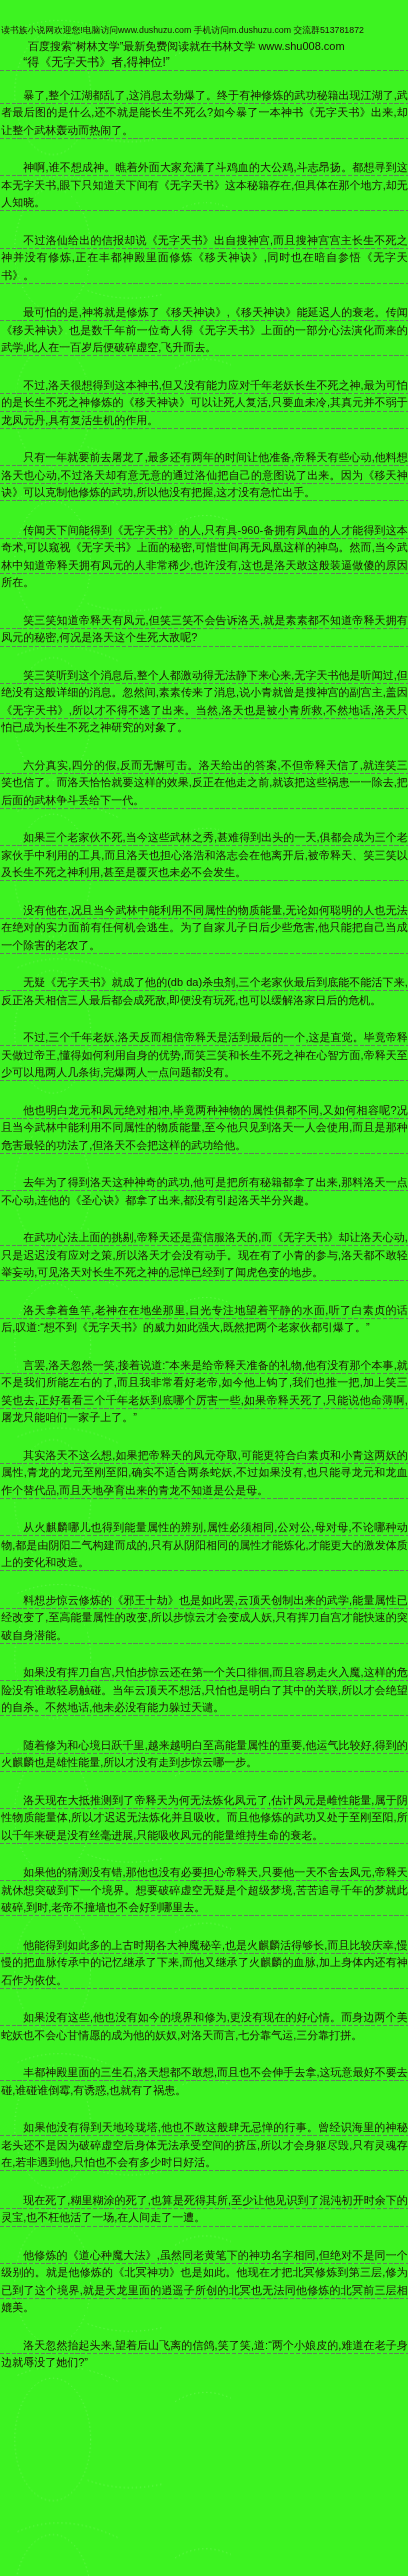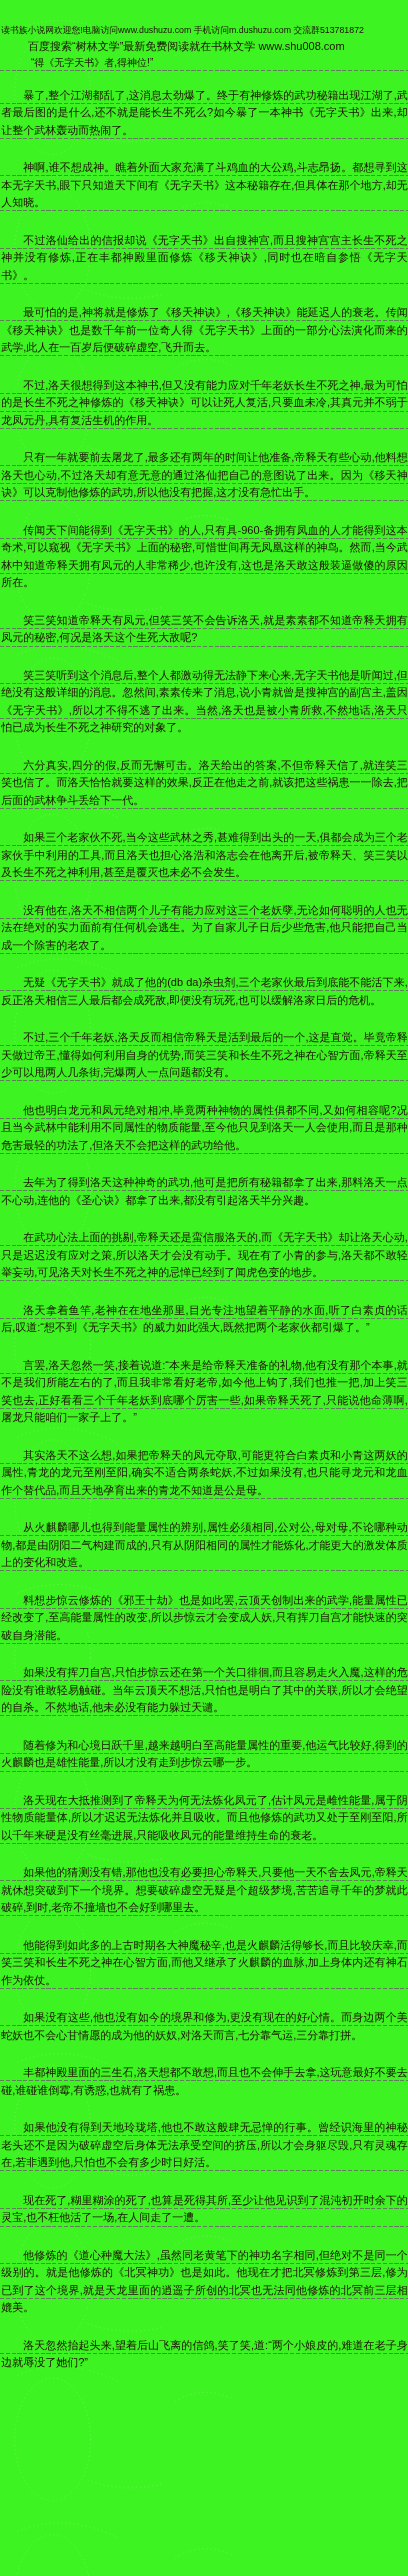--- a/index.html
+++ b/index.html
@@ -20,22 +20,22 @@
     margin-top:4px; padding-left:28px;
     font-size:11px; line-height:14px; white-space:nowrap;
   }
   .quote, .para {
     
     background-image:
       repeating-linear-gradient(90deg, transparent 0 4.1px, #3DF321 4.1px 5.8px),
       repeating-linear-gradient(180deg, transparent 0 16.3px, rgba(105,105,105,.85) 16.3px 17px, transparent 17px 17.5px);
   }
   .quote {
-    margin:1.2px 0 0 0; padding:0 15px;
-    font-size:10px; line-height:17.5px; text-indent:1.6em;
+    margin:1.2px 0 0 0; padding:0 4px;
+    font-size:12px; line-height:17.5px; text-indent:1.6em;
     word-break:break-all;
   }
   .para {
     margin:20px 0 0 0; padding:0 1.2px;
     font-size:11px; line-height:17.5px; text-indent:2em;
     word-break:break-all; text-align:justify;
   }
   .para:first-of-type { margin-top:15px; }
 </style>
 </head>
@@ -68,36 +68,36 @@
       <p class="para">神啊,谁不想成神。瞧着外面大家充满了斗鸡血的大公鸡,斗志昂扬。都想寻到这本无字天书,眼下只知道天下间有《无字天书》这本秘籍存在,但具体在那个地方,却无人知晓。</p>
       <p class="para">不过洛仙给出的信报却说《无字天书》出自搜神宫,而且搜神宫宫主长生不死之神并没有修炼,正在丰都神殿里面修炼《移天神诀》,同时也在暗自参悟《无字天书》。</p>
       <p class="para">最可怕的是,神将就是修炼了《移天神诀》,《移天神诀》能延迟人的衰老。传闻《移天神诀》也是数千年前一位奇人得《无字天书》上面的一部分心法演化而来的武学,此人在一百岁后便破碎虚空,飞升而去。</p>
       <p class="para">不过,洛天很想得到这本神书,但又没有能力应对千年老妖长生不死之神,最为可怕的是长生不死之神修炼的《移天神诀》可以让死人复活,只要血未冷,其真元并不弱于龙凤元丹,具有复活生机的作用。</p>
       <p class="para">只有一年就要前去屠龙了,最多还有两年的时间让他准备,帝释天有些心动,他料想洛天也心动,不过洛天却有意无意的通过洛仙把自己的意图说了出来。因为《移天神诀》可以克制他修炼的武功,所以他没有把握,这才没有急忙出手。</p>
       <p class="para">传闻天下间能得到《无字天书》的人,只有具-960-备拥有凤血的人才能得到这本奇术,可以窥视《无字天书》上面的秘密,可惜世间再无凤凰这样的神鸟。然而,当今武林中知道帝释天拥有凤元的人非常稀少,也许没有,这也是洛天敢这般装逼做傻的原因所在。</p>
       <p class="para">笑三笑知道帝释天有凤元,但笑三笑不会告诉洛天,就是素素都不知道帝释天拥有凤元的秘密,何况是洛天这个生死大敌呢?</p>
       <p class="para">笑三笑听到这个消息后,整个人都激动得无法静下来心来,无字天书他是听闻过,但绝没有这般详细的消息。忽然间,素素传来了消息,说小青就曾是搜神宫的副宫主,盖因《无字天书》,所以才不得不逃了出来。当然,洛天也是被小青所救,不然地话,洛天只怕已成为长生不死之神研究的对象了。</p>
       <p class="para">六分真实,四分的假,反而无懈可击。洛天给出的答案,不但帝释天信了,就连笑三笑也信了。而洛天恰恰就要这样的效果,反正在他走之前,就该把这些祸患一一除去,把后面的武林争斗丢给下一代。</p>
       <p class="para">如果三个老家伙不死,当今这些武林之秀,甚难得到出头的一天,俱都会成为三个老家伙手中利用的工具,而且洛天也担心洛浩和洛志会在他离开后,被帝释天、笑三笑以及长生不死之神利用,甚至是覆灭也未必不会发生。</p>
-      <p class="para">没有他在,洛天不相信两个儿子有能力应对这三个老妖孽,无论如何聪明的人也无法在绝对的实力面前有任何机会逃生。为了自家儿子日后少些危害,他只能把自己当成一个除害的老农了。</p>
+      <p class="para">没有他在,况且当今武林中能利用不同属性的物质能量,无论如何聪明的人也无法在绝对的实力面前有任何机会逃生。为了自家儿子日后少些危害,他只能把自己当成一个除害的老农了。</p>
       <p class="para">无疑《无字天书》就成了他的(db da)杀虫剂,三个老家伙最后到底能不能活下来,反正洛天相信三人最后都会成死敌,即便没有玩死,也可以缓解洛家日后的危机。</p>
       <p class="para">不过,三个千年老妖,洛天反而相信帝释天是活到最后的一个,这是直觉。毕竟帝释天做过帝王,懂得如何利用自身的优势,而笑三笑和长生不死之神在心智方面,帝释天至少可以甩两人几条街,完爆两人一点问题都没有。</p>
       <p class="para">他也明白龙元和凤元绝对相冲,毕竟两种神物的属性俱都不同,又如何相容呢?况且当今武林中能利用不同属性的物质能量,至今他只见到洛天一人会使用,而且是那种危害最轻的功法了,但洛天不会把这样的武功给他。</p>
       <p class="para">去年为了得到洛天这种神奇的武功,他可是把所有秘籍都拿了出来,那料洛天一点不心动,连他的《圣心诀》都拿了出来,都没有引起洛天半分兴趣。</p>
       <p class="para">在武功心法上面的挑剔,帝释天还是蛮信服洛天的,而《无字天书》却让洛天心动,只是迟迟没有应对之策,所以洛天才会没有动手。现在有了小青的参与,洛天都不敢轻举妄动,可见洛天对长生不死之神的忌惮已经到了闻虎色变的地步。</p>
       <p class="para">洛天拿着鱼竿,老神在在地坐那里,目光专注地望着平静的水面,听了白素贞的话后,叹道:“想不到《无字天书》的威力如此强大,既然把两个老家伙都引爆了。”</p>
       <p class="para">言罢,洛天忽然一笑,接着说道:“本来是给帝释天准备的礼物,他有没有那个本事,就不是我们所能左右的了,而且我非常看好老帝,如今他上钩了,我们也推一把,加上笑三笑也去,正好看看三个千年老妖到底哪个厉害一些,如果帝释天死了,只能说他命薄啊,屠龙只能咱们一家子上了。”</p>
       <p class="para">其实洛天不这么想,如果把帝释天的凤元夺取,可能更符合白素贞和小青这两妖的属性,青龙的龙元至刚至阳,确实不适合两条蛇妖,不过如果没有,也只能寻龙元和龙血作个替代品,而且天地孕育出来的青龙不知道是公是母。</p>
       <p class="para">从火麒麟哪儿也得到能量属性的辨别,属性必须相同,公对公,母对母,不论哪种动物,都是由阴阳二气构建而成的,只有从阴阳相同的属性才能炼化,才能更大的激发体质上的变化和改造。</p>
       <p class="para">料想步惊云修炼的《邪王十劫》也是如此罢,云顶天创制出来的武学,能量属性已经改变了,至高能量属性的改变,所以步惊云才会变成人妖,只有挥刀自宫才能快速的突破自身潜能。</p>
       <p class="para">如果没有挥刀自宫,只怕步惊云还在第一个关口徘徊,而且容易走火入魔,这样的危险没有谁敢轻易触碰。当年云顶天不想活,只怕也是明白了其中的关联,所以才会绝望的自杀。不然地话,他未必没有能力躲过天谴。</p>
       <p class="para">随着修为和心境日跃千里,越来越明白至高能量属性的重要,他运气比较好,得到的火麒麟也是雄性能量,所以才没有走到步惊云哪一步。</p>
       <p class="para">洛天现在大抵推测到了帝释天为何无法炼化凤元了,估计凤元是雌性能量,属于阴性物质能量体,所以才迟迟无法炼化并且吸收。而且他修炼的武功又处于至刚至阳,所以千年来硬是没有丝毫进展,只能吸收凤元的能量维持生命的衰老。</p>
       <p class="para">如果他的猜测没有错,那他也没有必要担心帝释天,只要他一天不舍去凤元,帝释天就休想突破到下一个境界。想要破碎虚空无疑是个超级梦境,苦苦追寻千年的梦就此破碎,到时,老帝不撞墙也不会好到哪里去。</p>
-      <p class="para">他能得到如此多的上古时期各大神魔秘辛,也是火麒麟活得够长,而且比较庆幸,而笑三笑和长生不死之神在心智方面,而他又继承了火麒麟的血脉,加上身体内还有神石作为依仗。</p>
+      <p class="para">他能得到如此多的上古时期各大神魔秘辛,也是火麒麟活得够长,而且比较庆幸,慢慢的把血脉传承中的记忆继承了下来,而他又继承了火麒麟的血脉,加上身体内还有神石作为依仗。</p>
       <p class="para">如果没有这些,他也没有如今的境界和修为,更没有现在的好心情。而身边两个美蛇妖也不会心甘情愿的成为他的妖奴,对洛天而言,七分靠气运,三分靠打拼。</p>
       <p class="para">丰都神殿里面的三生石,洛天想都不敢想,而且也不会伸手去拿,这玩意最好不要去碰,谁碰谁倒霉,有诱惑,也就有了祸患。</p>
       <p class="para">如果他没有得到天地玲珑塔,他也不敢这般肆无忌惮的行事。曾经识海里的神秘老头还不是因为破碎虚空后身体无法承受空间的挤压,所以才会身躯尽毁,只有灵魂存在,若非遇到他,只怕也不会有多少时日好活。</p>
       <p class="para">现在死了,糊里糊涂的死了,也算是死得其所,至少让他见识到了混沌初开时余下的灵宝,也不枉他活了一场,在人间走了一遭。</p>
       <p class="para">他修炼的《道心种魔大法》,虽然同老黄笔下的神功名字相同,但绝对不是同一个级别的。就是他修炼的《北冥神功》也是如此。他现在才把北冥修炼到第三层,修为已到了这个境界,就是天龙里面的逍遥子所创的北冥也无法同他修炼的北冥前三层相媲美。</p>
       <p class="para">洛天忽然抬起头来,望着后山飞离的信鸽,笑了笑,道:“两个小娘皮的,难道在老子身边就辱没了她们?”</p>
     </div>
 
 </div>
 

